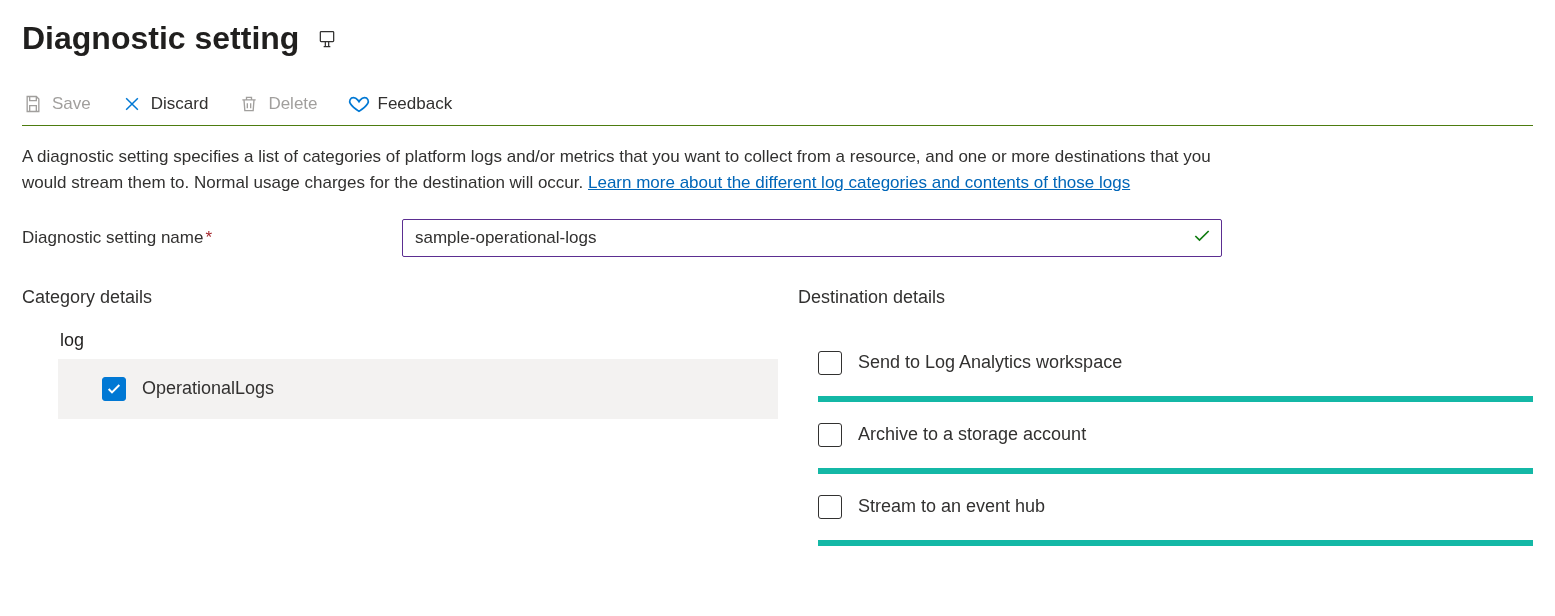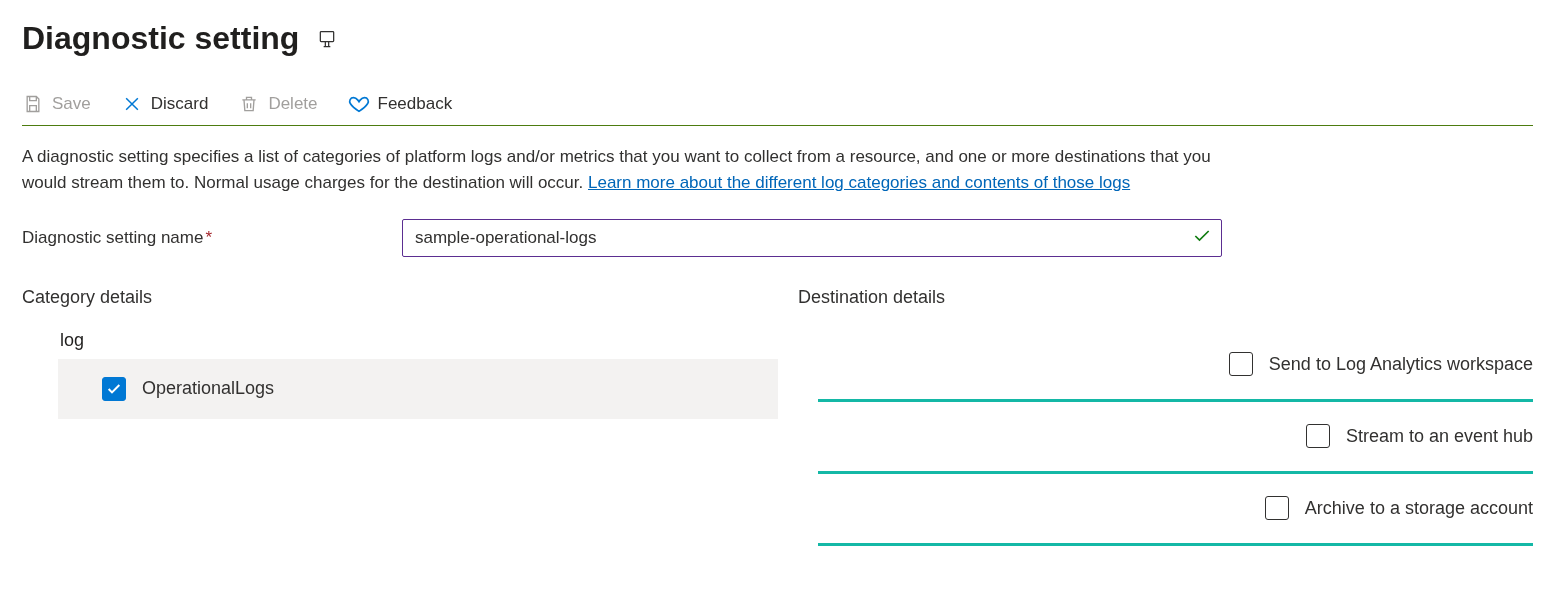--- a/index.html
+++ b/index.html
@@ -134,22 +134,21 @@
     }
     .checkbox.checked svg { display: block; }
     .checkbox svg { display: none; }
     .log-name { font-size: 18px; color: #323130; }
     .dest-section { padding-left: 20px; }
     .dest-row {
       display: flex;
       align-items: center;
       gap: 16px;
       height: 72px;
-      border-bottom: 3px solid #14b8a6;
-      justify-content: flex-end;
+      border-bottom: 6px solid #14b8a6;
     }
     .dest-label { font-size: 18px; color: #323130; }
   </style>
 </head>
 <body>
 
 <div class="header-row">
   <h1 class="page-title">Diagnostic setting</h1>
   <span class="pin-icon">
     <svg width="20" height="20" viewBox="0 0 24 24" fill="none" stroke="#323130" stroke-width="1.5">
@@ -241,23 +240,23 @@
       <div class="dest-row">
         <span class="checkbox">
           
         </span>
         <span class="dest-label">Send to Log Analytics workspace</span>
       </div>
       <div class="dest-row">
         <span class="checkbox">
           
         </span>
-        <span class="dest-label">Stream to an event hub</span>
+        <span class="dest-label">Archive to a storage account</span>
       </div>
       <div class="dest-row">
         <span class="checkbox">
           
         </span>
-        <span class="dest-label">Archive to a storage account</span>
+        <span class="dest-label">Stream to an event hub</span>
       </div>
     </div>
   </div>
 </div>
 
 </body></html>

